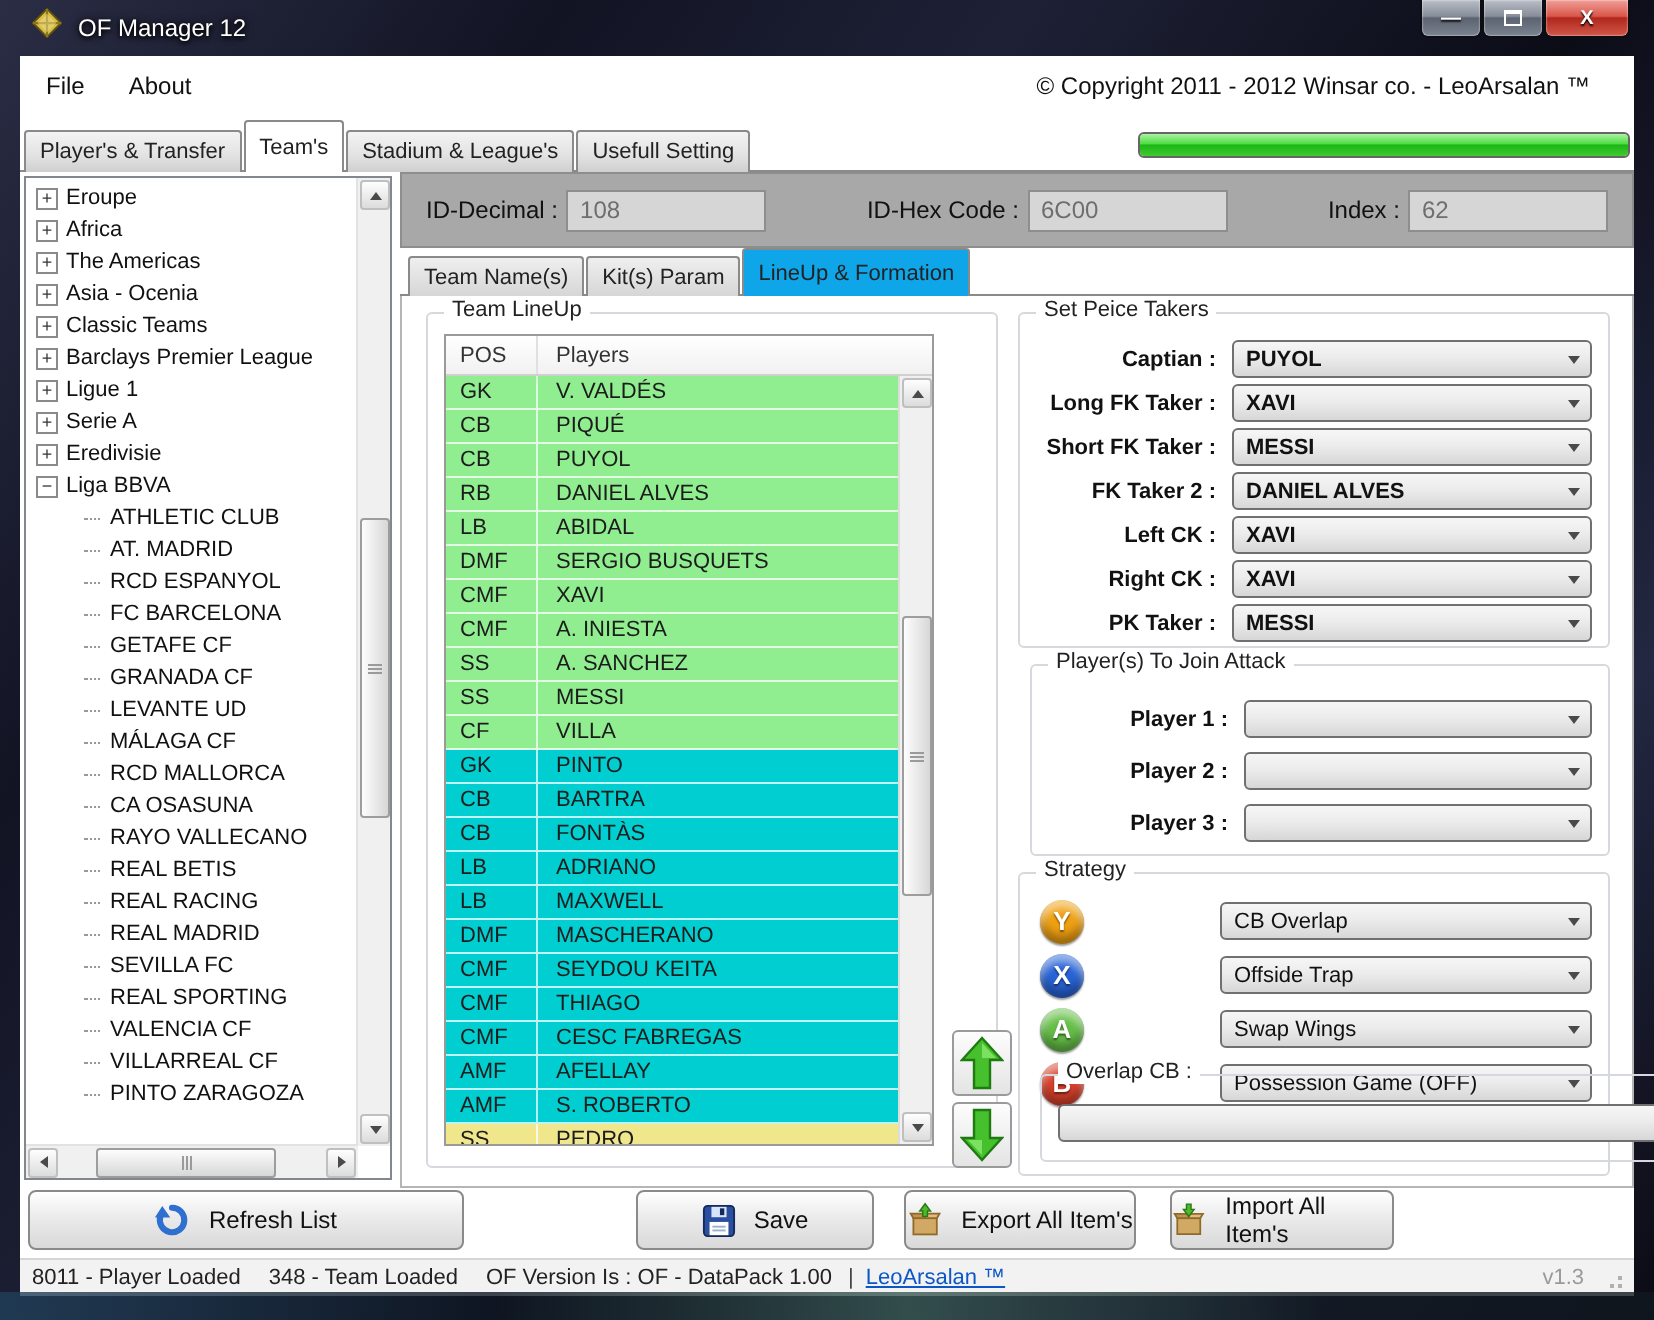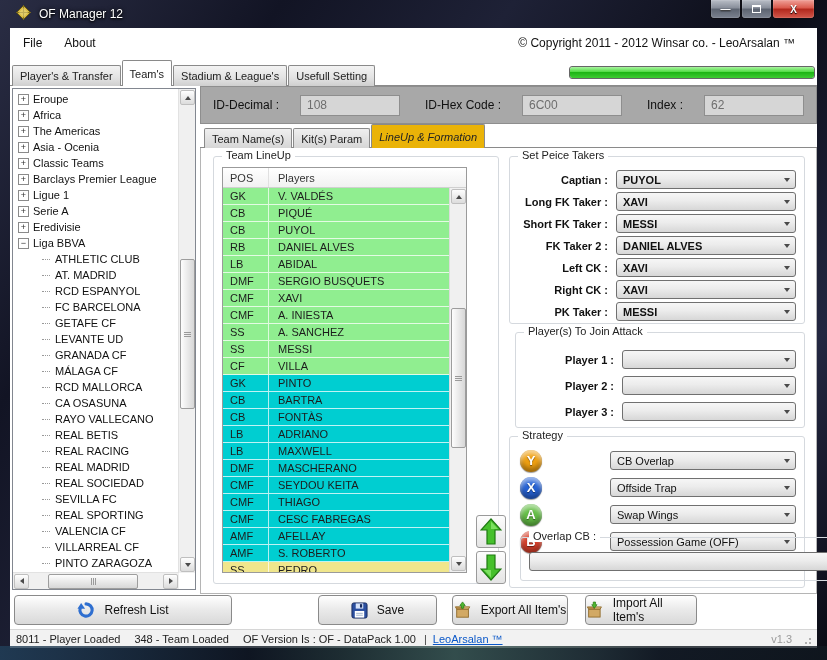--- a/index.html
+++ b/index.html
@@ -55,30 +55,30 @@
   .sb-thumb{position:absolute;left:1px;width:15px;background:linear-gradient(90deg,#fdfdfd,#d7d7d7);border:1px solid #9d9d9d;border-radius:2px;
     display:flex;align-items:center;justify-content:center;flex-direction:column;gap:1px;}
   .sb-thumb i,.sb-thumbh i{display:block;width:7px;height:1px;background:#9a9a9a;}
   .sb-thumbh{height:15px;background:linear-gradient(#fdfdfd,#d7d7d7);border:1px solid #9d9d9d;border-radius:2px;
     display:flex;align-items:center;justify-content:center;gap:1px;}
   .sb-thumbh i{width:1px;height:7px;}
   
   .rightpanel{position:absolute;left:190px;top:58px;width:617px;height:508px;}
   .idbar{height:38px;background:#a8a8a8;border:1px solid #8e8e8e;display:flex;align-items:center;font-size:12px;color:#111;
     padding:0 12px;justify-content:space-between;}
-  .idfield{display:flex;align-items:center;gap:21px;}
+  .idfield{display:flex;align-items:center;gap:4px;}
   .idbox{width:100px;height:21px;background:#d6d6d6;border:1px solid #8e8e8e;color:#6e6e6e;font-size:12px;
     display:flex;align-items:center;padding-left:6px;}
   .innertabs{position:relative;height:24px;}
   .innertabs .tabline{position:absolute;left:0;right:0;bottom:0;height:1px;background:#8a8a8a;}
   .itabs{position:absolute;left:4px;bottom:0;display:flex;align-items:flex-end;}
   .itab{height:20px;padding:0 7px;display:flex;align-items:center;font-size:11px;color:#222;
     border:1px solid #8a8a8a;border-bottom:none;border-radius:2px 2px 0 0;margin-right:1px;
     background:linear-gradient(#efefef,#d6d6d6);position:relative;z-index:1;}
-  .itab.active{height:24px;background:#eab308;z-index:3;box-shadow:0 1px 0 #fff;font-style:italic;}
+  .itab.active{height:24px;background:#0ea5e9;z-index:3;box-shadow:0 1px 0 #fff;}
   .innerpage{position:absolute;left:0;top:62px;right:0;bottom:0;background:#fff;border:1px solid #b5b5b5;border-top:none;}
   
   .group{position:absolute;border:1px solid #d5d9de;border-radius:3px;}
   .group-title{position:absolute;top:-8px;left:8px;background:#fff;padding:0 4px;font-size:11px;color:#222;white-space:nowrap;}
   
   .g-lineup{left:12px;top:8px;width:286px;height:428px;}
   .lt-wrap{position:absolute;left:8px;top:10px;width:245px;height:406px;border:1px solid #9a9a9a;background:#fff;overflow:hidden;}
   .lt-head{display:flex;height:20px;background:linear-gradient(#ffffff,#f1f1f1);border-bottom:1px solid #d0d0d0;
     font-size:11px;color:#333;align-items:center;}
   .lt-head .c1{width:46px;padding-left:7px;border-right:1px solid #e0e0e0;height:100%;display:flex;align-items:center;}
@@ -282,32 +282,32 @@
 
           <div class="tree-item child">
 
             <span class="dash"></span>
             <span>GETAFE CF</span>
           </div>
 
           <div class="tree-item child">
 
             <span class="dash"></span>
+            <span>GRANADA CF</span>
+          </div>
+
+          <div class="tree-item child">
+
+            <span class="dash"></span>
             <span>LEVANTE UD</span>
           </div>
 
           <div class="tree-item child">
 
             <span class="dash"></span>
-            <span>GRANADA CF</span>
-          </div>
-
-          <div class="tree-item child">
-
-            <span class="dash"></span>
             <span>MÁLAGA CF</span>
           </div>
 
           <div class="tree-item child">
 
             <span class="dash"></span>
             <span>RCD MALLORCA</span>
           </div>
 
           <div class="tree-item child">
@@ -333,25 +333,20 @@
             <span class="dash"></span>
             <span>REAL RACING</span>
           </div>
 
           <div class="tree-item child">
 
             <span class="dash"></span>
             <span>REAL MADRID</span>
           </div>
 
-          <div class="tree-item child">
-
-            <span class="dash"></span>
-            <span>REAL SOCIEDAD</span>
-          </div>
 
           <div class="tree-item child">
 
             <span class="dash"></span>
             <span>SEVILLA FC</span>
           </div>
 
           <div class="tree-item child">
 
             <span class="dash"></span>

